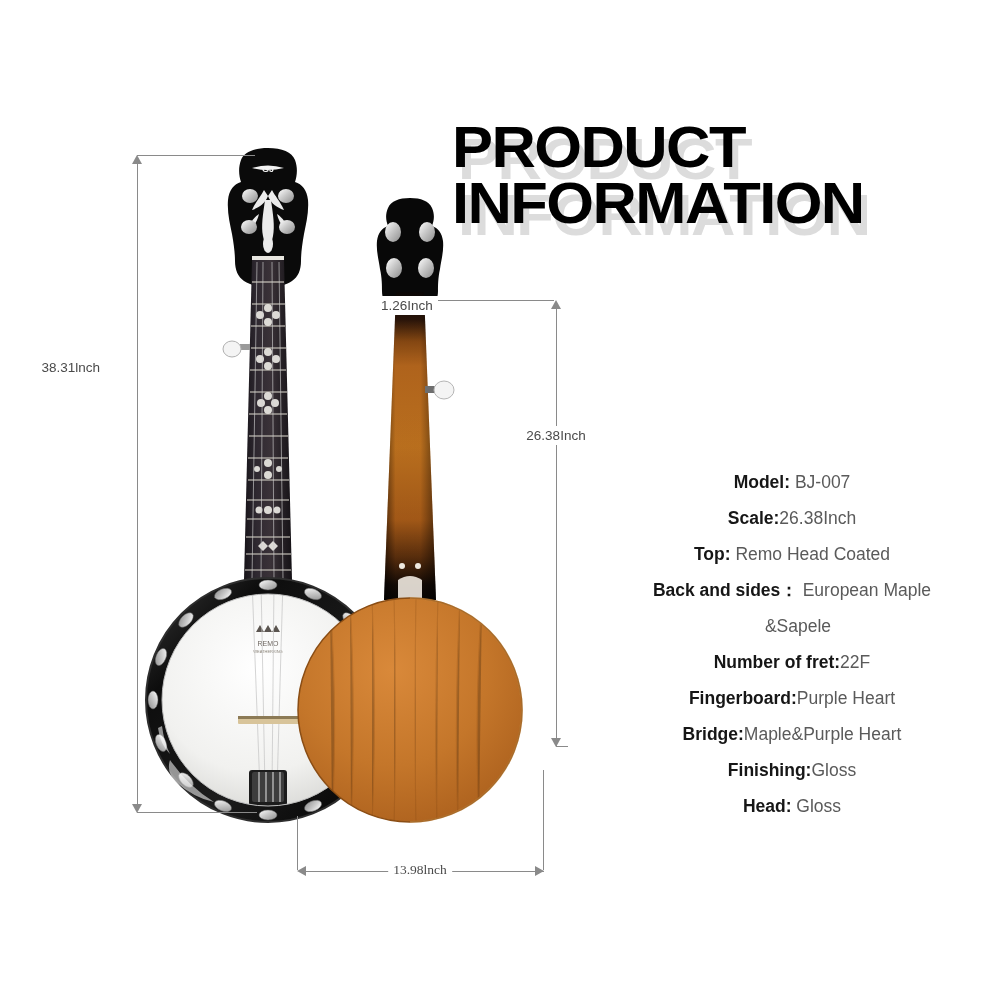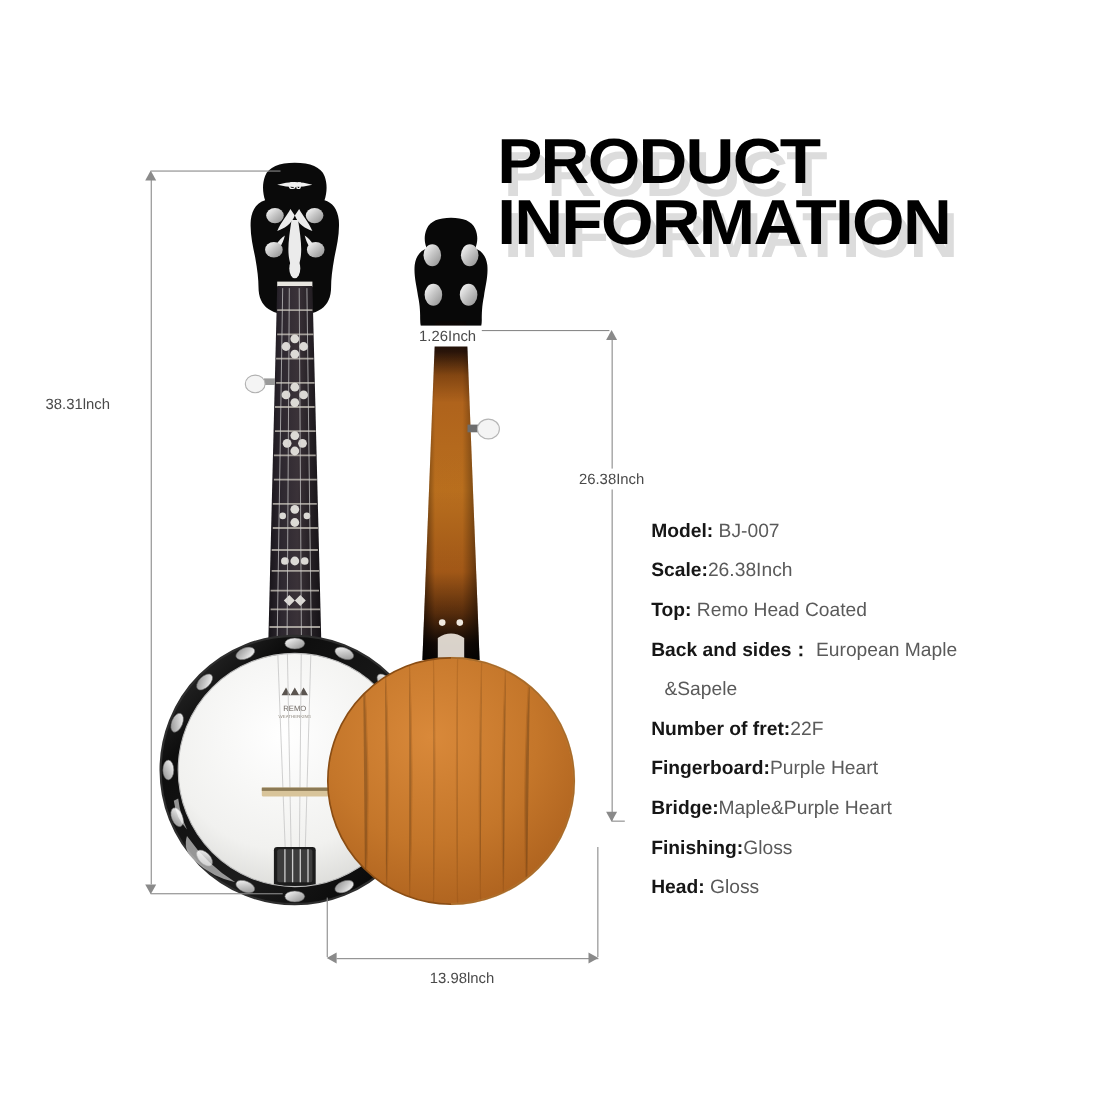--- a/index.html
+++ b/index.html
@@ -51,20 +51,21 @@
     position: absolute;
     left: 592px;
     top: 464px;
     width: 400px;
   }
   .spec-row {
     font-size: 17.5px;
     line-height: 36px;
     white-space: nowrap;
     color: #555555;
+    text-align: center;
   }
   .spec-label {
     font-weight: bold;
     color: #161616;
   }
   .spec-value { color: #5a5a5a; font-weight: normal; }
   .spec-cont { padding-left: 12px; }
 
   
   .dim-line-v {
@@ -417,21 +418,21 @@
     <div class="dim-line-h" style="left:556px; top:746px; width:12px;"></div>
     <div class="dim-label" style="left:556px; top:426px; transform:translateX(-50%);">26.38Inch</div>
   </div>
 
   <div>
     <div class="dim-line-v" style="left:297px; top:816px; height:54px;"></div>
     <div class="dim-line-v" style="left:543px; top:770px; height:100px;"></div>
     <div class="arrow arrow-left" style="left:297px; top:866px;"></div>
     <div class="dim-line-h" style="left:306px; top:871px; width:238px;"></div>
     <div class="arrow arrow-right" style="left:535px; top:866px;"></div>
-    <div class="dim-label" style="left:420px; top:880px; transform:translateX(-50%);">13.98lnch</div>
+    <div class="dim-label" style="left:420px; top:860px; transform:translateX(-50%);font-family:Liberation Serif, serif;">13.98lnch</div>
   </div>
 
   <div id="spec-list">
     <div class="spec-row">
       <span class="spec-label">Model:</span><span class="spec-value"> BJ-007</span>
     </div>
     <div class="spec-row">
       <span class="spec-label">Scale:</span><span class="spec-value">26.38Inch</span>
     </div>
     <div class="spec-row">

